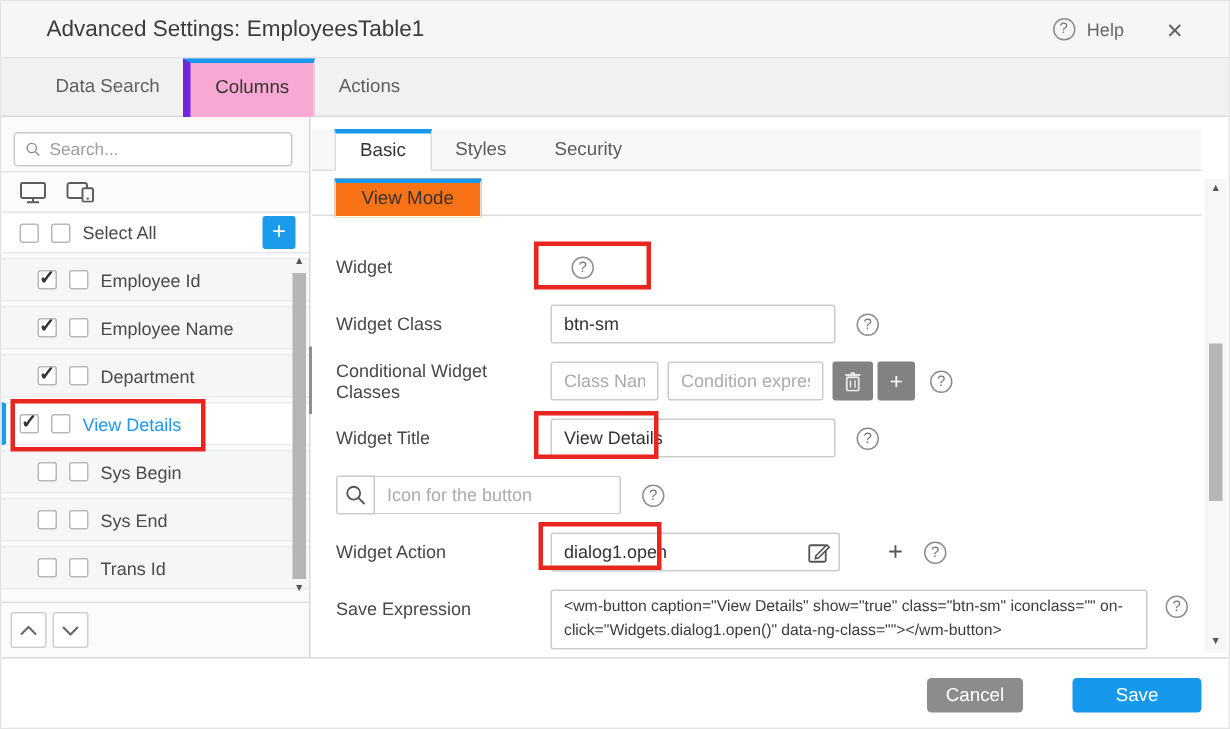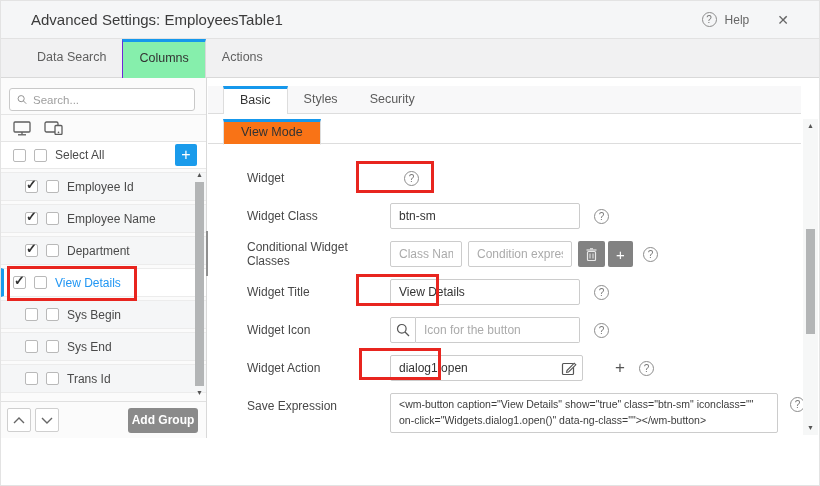--- a/index.html
+++ b/index.html
@@ -10,21 +10,21 @@
   .titlebar { height:38px; background:#f5f6f7; border-bottom:1px solid #e2e2e2; display:flex; align-items:center; padding:0 30px; }
   .titlebar .title { font-size:15px; color:#3b3b3b; }
   .titlebar .right { margin-left:auto; display:flex; align-items:center; gap:8px; }
   .helpcircle { width:15px; height:15px; border:1px solid #8d8d8d; border-radius:50%; display:inline-flex; align-items:center; justify-content:center; font-size:10px; color:#777; }
   .help-label { font-size:12px; color:#666; }
   .close-x { font-size:14px; color:#666; margin-left:20px; cursor:pointer; }
 
   
   .main-tabs { height:39px; background:#f1f1f2; border-bottom:1px solid #d9d9d9; display:flex; padding-left:20px; }
   .main-tab { padding:0 16px; line-height:37px; font-size:12.5px; color:#5f5f5f; cursor:pointer; }
-  .main-tab.active { background:#86efac; border-left:1px solid #6d28d9; border-right:1px solid #d9d9d9; border-top:3px solid #1698ec; line-height:33px; color:#333; margin-bottom:-1px;text-align:center; }
+  .main-tab.active { background:#f9a8d4; border-left:5px solid #6d28d9; border-right:1px solid #d9d9d9; border-top:3px solid #1698ec; line-height:33px; color:#333; margin-bottom:-1px;text-align:center; }
 
   
   .content { position:relative; height:360px; }
 
   
   .sidebar { position:absolute; left:0; top:0; width:206px; height:100%; background:#fbfbfb; border-right:1px solid #d9d9d9; }
   .search-wrap { position:absolute; top:10px; left:8px; width:186px; height:23px; border:1px solid #c9c9c9; border-radius:3px; background:#fff; display:flex; align-items:center; padding:0 7px; gap:6px; }
   .search-wrap input { border:none; outline:none; flex:1; font-size:11.5px; color:#444; font-family:"Liberation Sans",sans-serif; background:transparent; }
   .search-wrap input::placeholder { color:#9e9e9e; }
   .device-row { position:absolute; top:36px; left:0; width:100%; height:28px; border-top:1px solid #e5e5e5; border-bottom:1px solid #e5e5e5; display:flex; align-items:center; gap:13px; padding-left:12px; }
@@ -45,21 +45,21 @@
   .scroll-arrow { position:absolute; left:0; width:11px; height:10px; font-size:7px; color:#555; text-align:center; line-height:10px; cursor:pointer; }
   .mini-thumb { position:absolute; left:205px; top:153px; width:3px; height:45px; background:#8f8f8f; }
 
   
   .panel { position:absolute; left:207px; top:0; right:0; height:100%; background:#fff; }
   .sub-tabs { position:absolute; top:8px; left:0; right:18px; height:28px; background:#f8f8f9; border-bottom:1px solid #ddd; display:flex; padding-left:15px; }
   .sub-tab { padding:0 16px; line-height:27px; font-size:12.5px; color:#5c5c5c; cursor:pointer; }
   .sub-tab.active { background:#fff; border:1px solid #ddd; border-bottom:none; border-top:3px solid #1698ec; line-height:23px; color:#333; margin-bottom:-1px; }
   .mode-strip { position:absolute; top:41px; left:0; right:18px; height:25px; border-bottom:1px solid #ddd; padding-left:15px; }
   .mode-tab { display:inline-block; background:#f97316; border:1px solid #ddd; border-bottom:1px solid #fff; border-top:3px solid #1698ec; padding:0 17px; line-height:20px; height:26px; font-size:12.5px; color:#333; position:relative; top:0px; cursor:pointer; }
-  .form { position:absolute; top:66px; left:16px; right:14px;margin-left:23px; }
+  .form { position:absolute; top:66px; left:16px; right:14px; }
   .frow { display:flex; align-items:center; height:26px; margin-top:12px; }
   .frow:first-child { margin-top:21px; }
   .flabel { width:143px; flex:0 0 143px; font-size:12px; color:#484848; }
   .fakeselect { width:190px; height:26px; border:1px solid #ccc; border-radius:2px; background:#fff; display:flex; align-items:center; justify-content:space-between; padding:0 9px; font-size:12px; color:#333; cursor:pointer; }
   .caret { font-size:8px; color:#444; }
   .tinput { height:26px; border:1px solid #ccc; border-radius:2px; padding:0 8px; font-size:12px; color:#333; font-family:"Liberation Sans",sans-serif; outline:none; background:#fff; }
   .tinput::placeholder { color:#ababab; }
   .w190 { width:190px; }
   .helpq { margin-left:14px; flex:0 0 auto; cursor:pointer; }
   .sq-btn { width:27px; height:26px; background:#828282; border-radius:2px; display:flex; align-items:center; justify-content:center; cursor:pointer; color:#fff; }
@@ -191,21 +191,20 @@
         <div class="move-btn">
           <svg width="12" height="7" viewBox="0 0 12 7">
               <polyline points="1,6 6,1 11,6" fill="none" stroke="#666" stroke-width="1.4"></polyline>
             </svg>
         </div>
         <div class="move-btn">
           <svg width="12" height="7" viewBox="0 0 12 7">
               <polyline points="1,1 6,6 11,1" fill="none" stroke="#666" stroke-width="1.4"></polyline>
             </svg>
         </div>
-        <div class="add-group-btn">Add Group</div>
       </div>
     </div>
 
     <div class="mini-thumb"></div>
 
     <div class="panel">
       <div class="sub-tabs">
         <div class="sub-tab active">Basic</div>
         <div class="sub-tab">Styles</div>
         <div class="sub-tab">Security</div>
@@ -245,21 +244,20 @@
           <span class="helpq helpcircle" style="margin-left:10px;">?</span>
         </div>
 
         <div class="frow">
           <div class="flabel">Widget Title</div>
           <input class="tinput w190" type="text" value="View Details" style="">
           <span class="helpq helpcircle">?</span>
         </div>
 
         <div class="frow">
-          <div class="flabel">Widget Icon</div>
           <span class="icon-prefix">
             <svg width="14" height="14" viewBox="0 0 14 14">
                 <circle cx="5.8" cy="5.8" r="4.3" fill="none" stroke="#555" stroke-width="1.2"></circle>
                 <line x1="9" y1="9" x2="13" y2="13" stroke="#555" stroke-width="1.2"></line>
               </svg>
           </span>
           <input class="tinput" style="width: 164px; border-left: none; border-radius: 0px 2px 2px 0px;" type="text" placeholder="Icon for the button">
           <span class="helpq helpcircle">?</span>
         </div>
 
@@ -287,19 +285,23 @@
       </div>
 
       <div class="panel-scroll">
         <div class="scroll-arrow" style="top:2px;">▲</div>
         <div class="thumb"></div>
         <div class="scroll-arrow" style="bottom:2px;">▼</div>
       </div>
     </div>
   </div>
 
+  <div class="footer">
+    <button class="btn cancel">Cancel</button>
+    <button class="btn save">Save</button>
+  </div>
 
   <div class="annot a1"></div>
   <div class="annot a2"></div>
   <div class="annot a3"></div>
   <div class="annot a4"></div>
 
 </div>
 
 </body></html>

